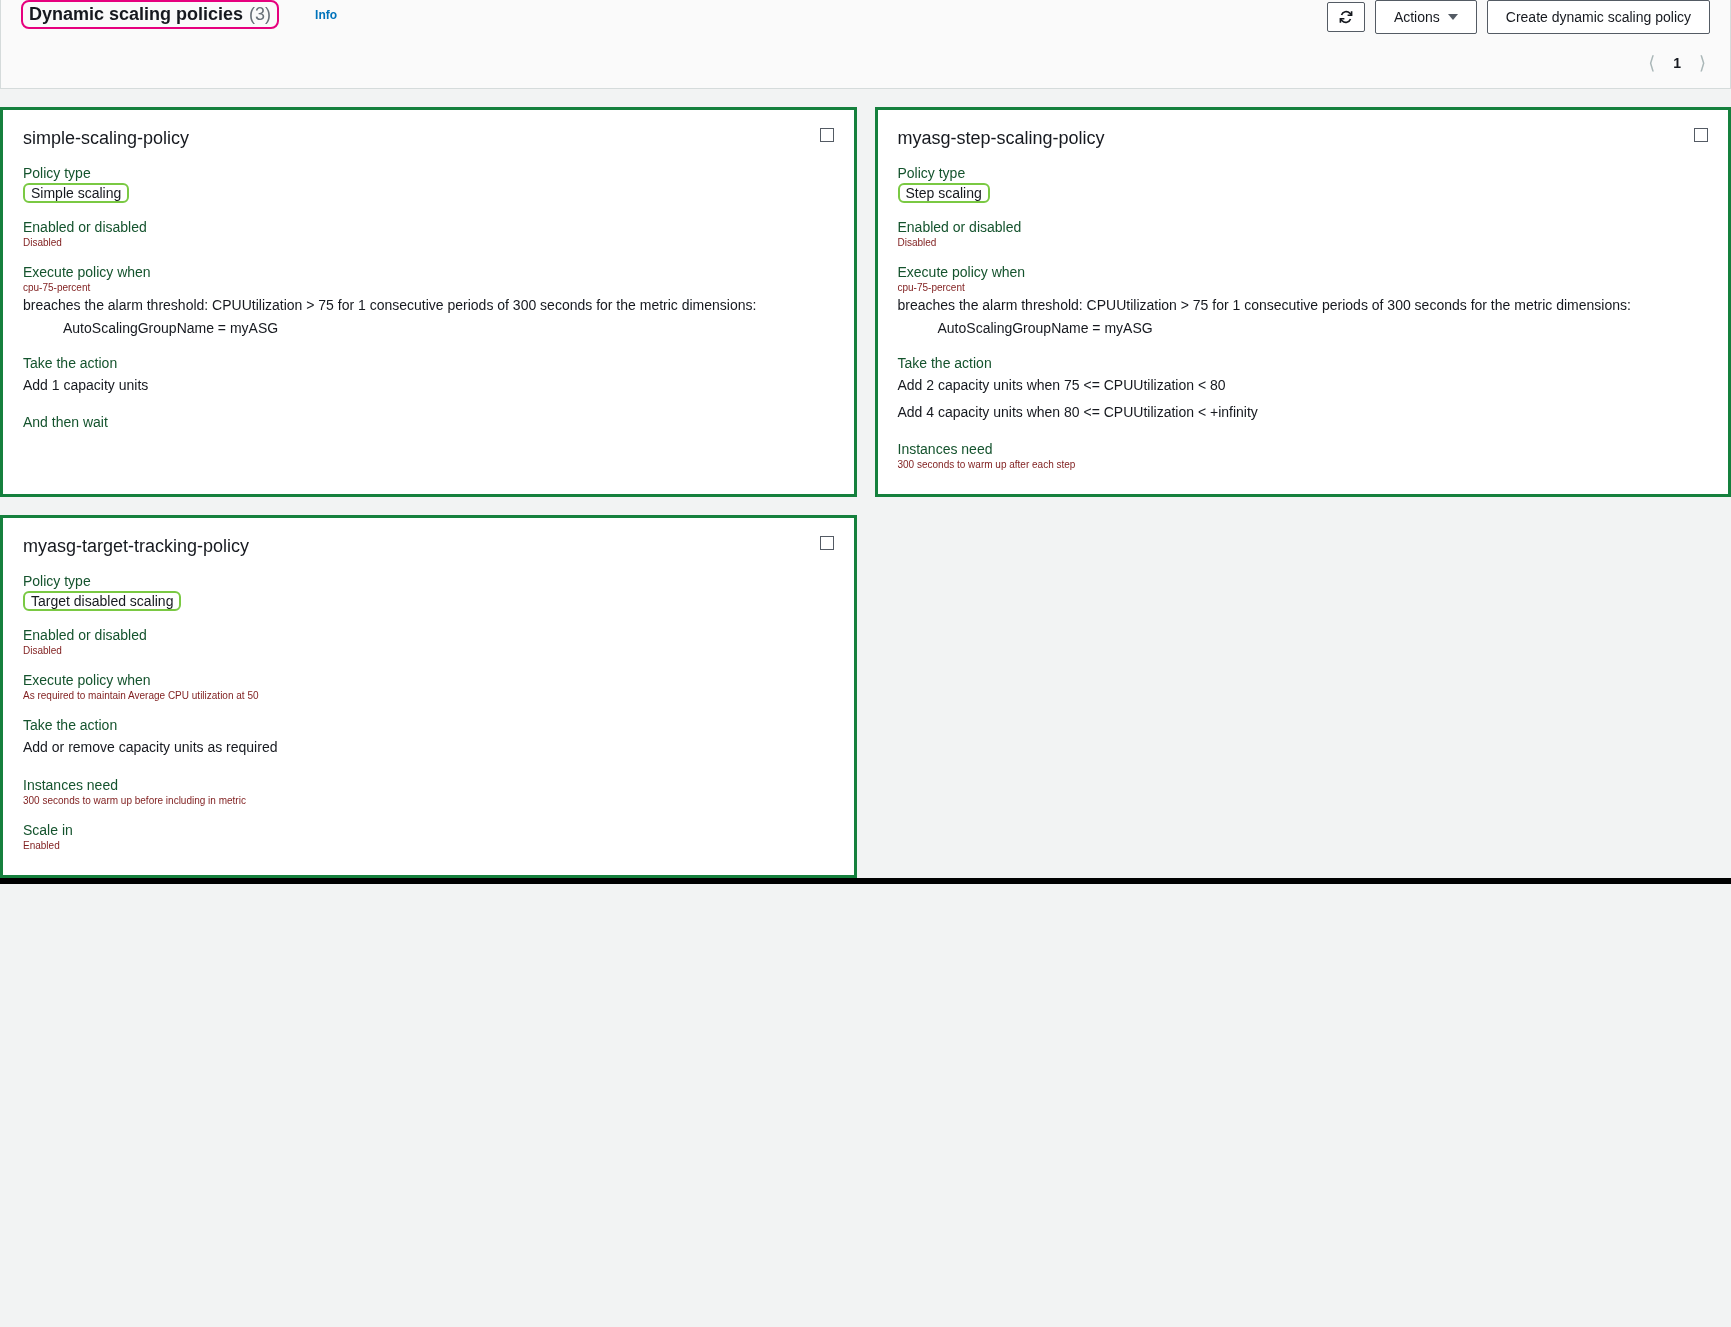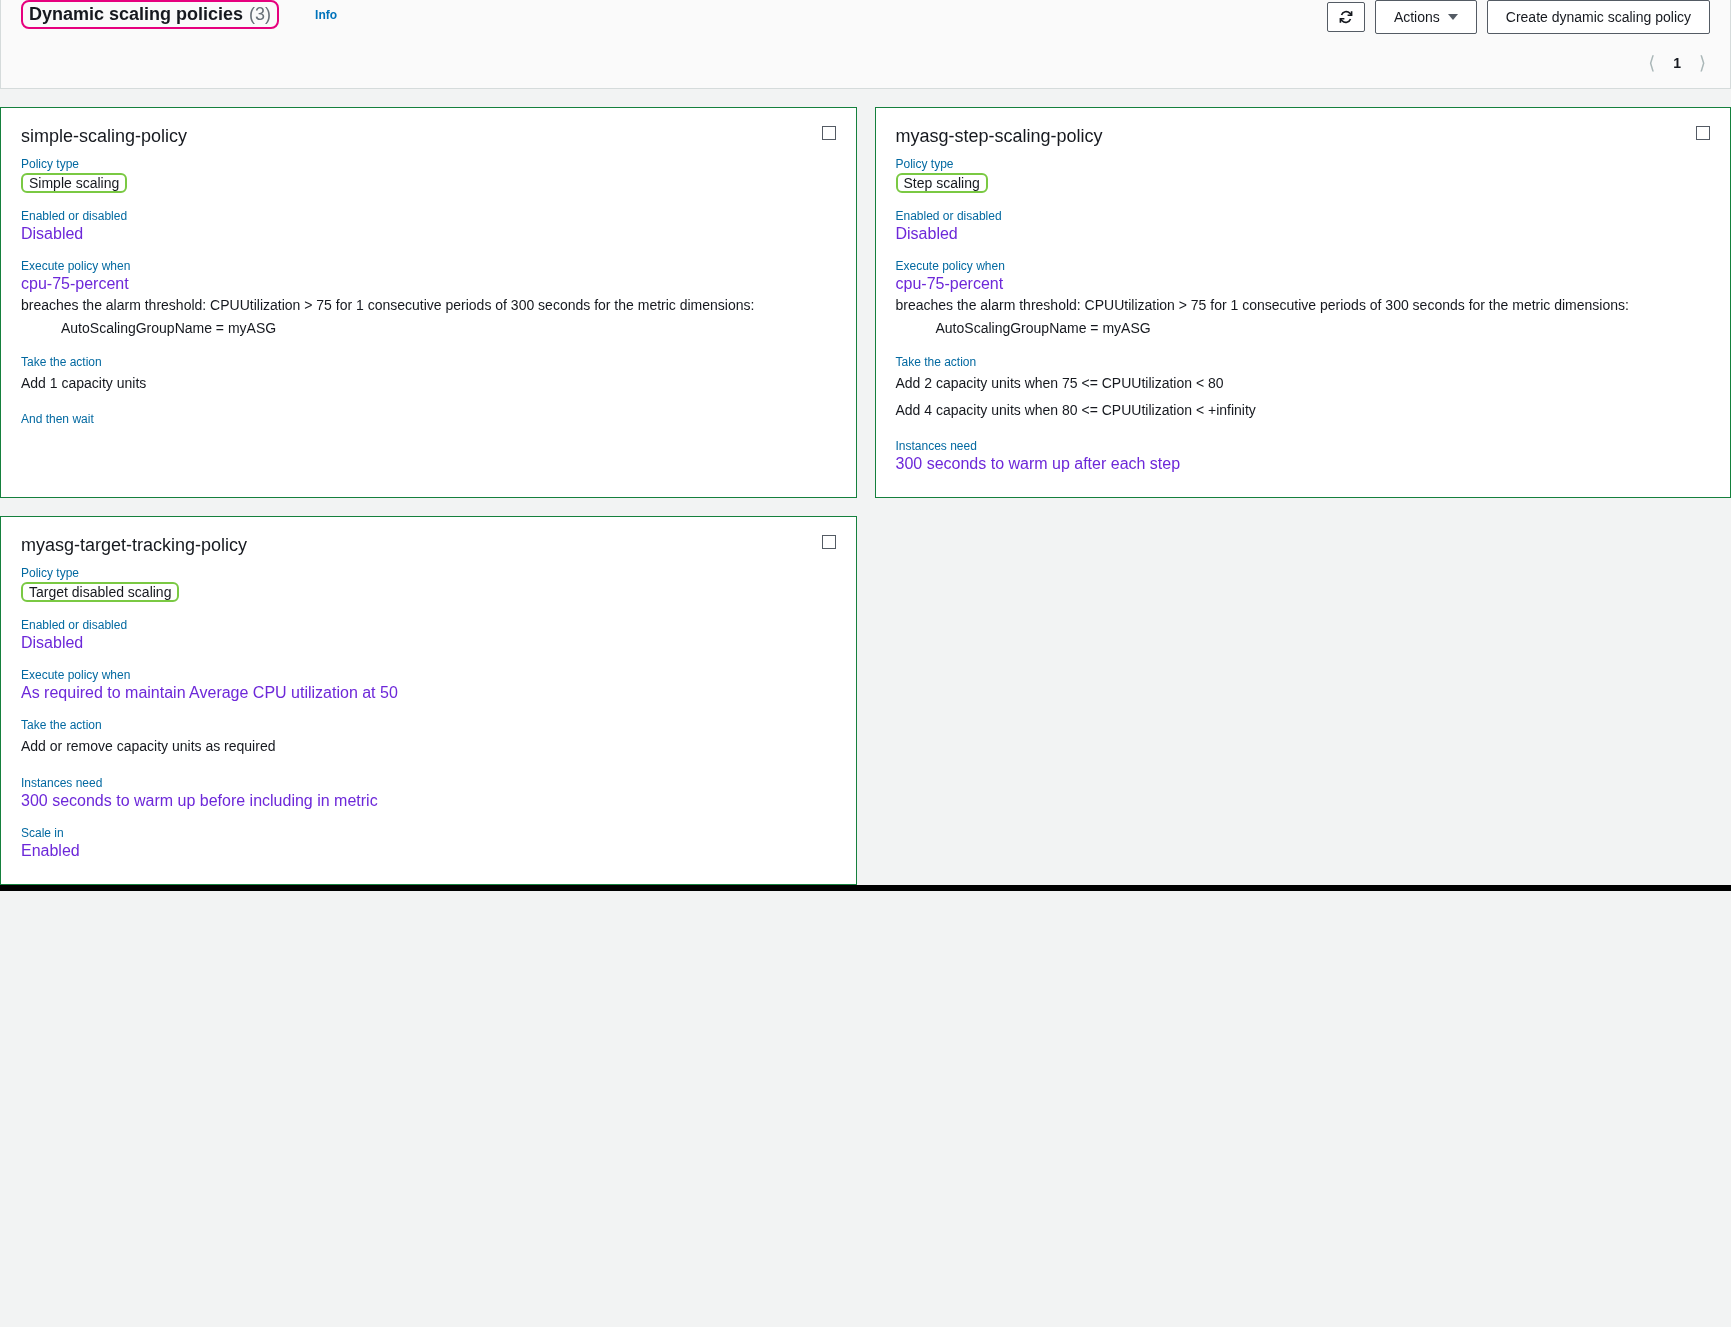--- a/index.html
+++ b/index.html
@@ -102,21 +102,21 @@
     font-weight: 700;
   }
   .cards-area {
     padding: 18px 0 0 0;
     display: grid;
     grid-template-columns: 1fr 1fr;
     gap: 18px;
   }
   .card {
     background: #fff;
-    border: 1px solid #15803d;
+    border: 3px solid #15803d;
     padding: 18px 20px 24px 20px;
     position: relative;
   }
   .card-title-row {
     display: flex;
     justify-content: space-between;
     align-items: flex-start;
     margin-bottom: 6px;
   }
   .card-title {
@@ -124,27 +124,27 @@
     font-weight: 400;
   }
   .card-checkbox {
     width: 14px;
     height: 14px;
     border: 1px solid #545b64;
     background: #fff;
     cursor: pointer;
   }
   .field-label {
-    color: #0369a1;
-    font-size: 12px;
-    margin-top: 10px;
+    color: #14532d;
+    font-size: 14px;
+    margin-top: 16px;
   }
   .field-value {
-    color: #6d28d9;
-    font-size: 16px;
+    color: #7f1d1d;
+    font-size: 10px;
     margin-top: 2px;
   }
   .field-group {
     margin-bottom: 16px;
   }
   .highlight-green {
     display: inline-block;
     border: 2.5px solid #7ac943;
     border-radius: 6px;
     padding: 0 6px;

